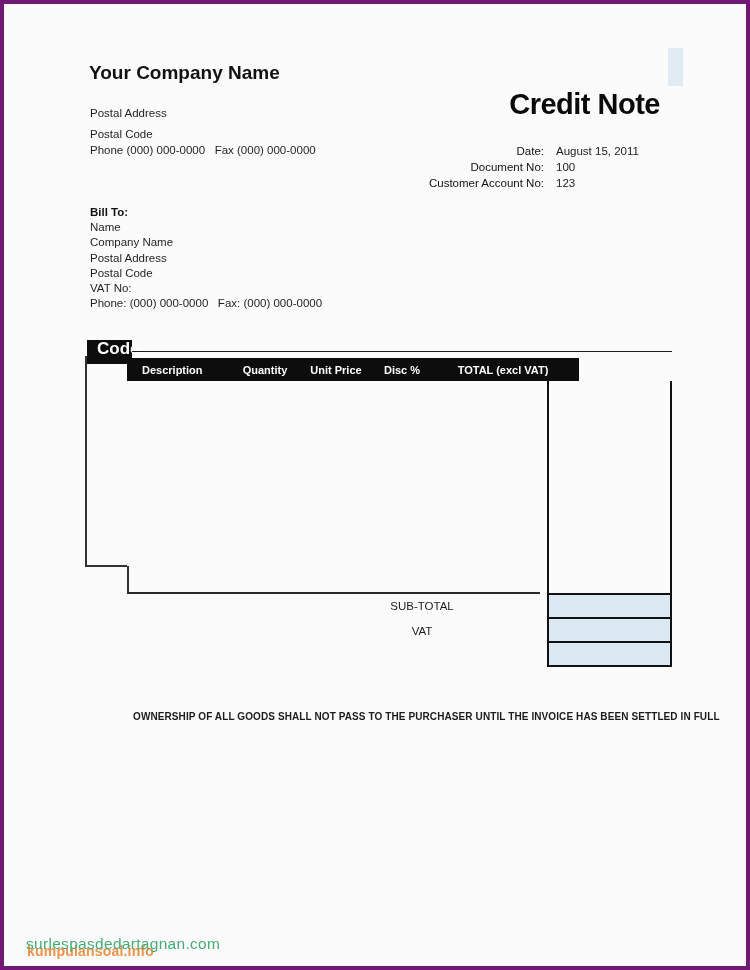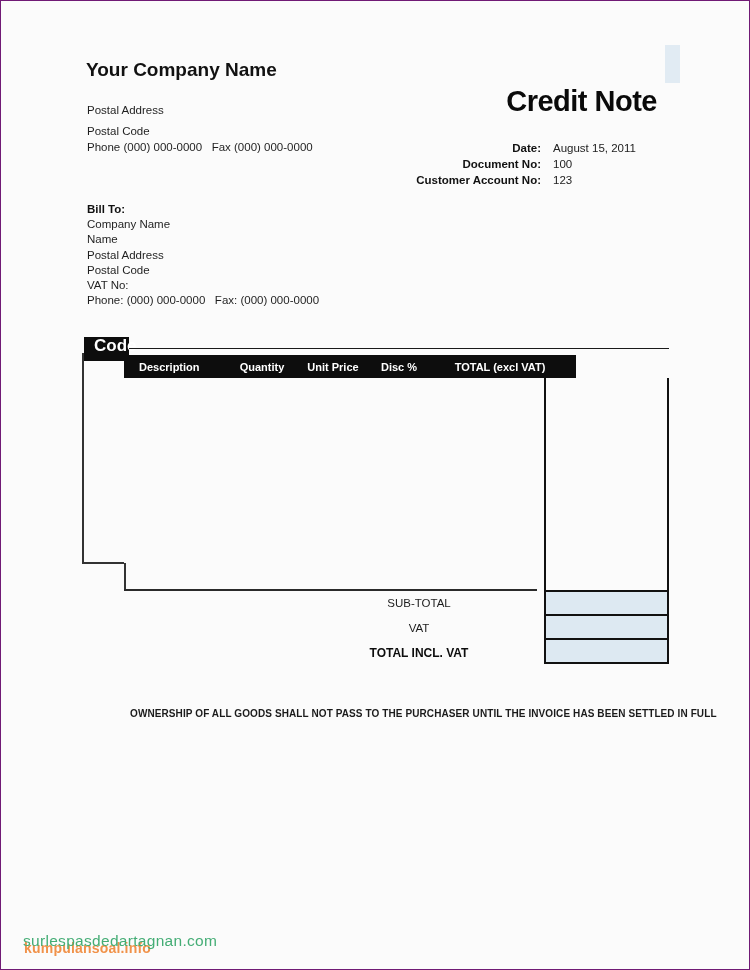--- a/index.html
+++ b/index.html
@@ -4,37 +4,37 @@
 <style>
   html,body{margin:0;padding:0;}
   body{
     width:750px;height:970px;position:relative;overflow:hidden;
     font-family:"Liberation Sans","DejaVu Sans",sans-serif;
     background:#e9e9e9;
   }
   .page{
     position:absolute;inset:0;
     background:#fbfbfb;
-    border:1px solid #701a75;
+    border:4px solid #701a75;
     box-sizing:border-box;
   }
   .abs{position:absolute;}
   .pre{white-space:pre-wrap;}
   .txt{color:#1f1f1f;}
   
   .company-name{left:85px;top:58px;font-size:19px;font-weight:bold;color:#111;}
   .co-line1{left:86px;top:103px;font-size:11.5px;}
   .co-line2{left:86px;top:124px;font-size:11.5px;}
   .co-line3{left:86px;top:140px;font-size:11.5px;}
   
   .doc-title{left:300px;top:84px;width:356px;text-align:right;font-size:29px;font-weight:bold;color:#0a0a0a;letter-spacing:-0.5px;}
   .blue-rect{left:664px;top:44px;width:15px;height:38px;background:#e1ebf3;}
   .doc-fields{left:250px;top:139px;width:410px;}
   .doc-field-row{display:flex;height:16px;align-items:center;}
-  .doc-field-label{flex:1;text-align:right;font-weight:bold;font-size:11.5px;color:#111;}
+  .doc-field-label{flex:1;text-align:right;font-weight:normal;font-size:11.5px;color:#111;}
   .doc-field-value{width:108px;margin-left:12px;text-align:left;font-size:11.5px;color:#222;}
   
   .bill-to{left:86px;top:201px;font-size:11.5px;line-height:15.2px;}
   .bill-to .bt-head{font-weight:bold;color:#111;}
   
   .code-tab{left:83px;top:336px;width:45px;height:24px;background:#0d0d0d;color:#fff;
             font-size:17px;font-weight:bold;line-height:17px;padding-left:10px;box-sizing:border-box;}
   .top-rule{left:128px;top:347px;width:540px;height:1px;background:#1a1a1a;}
   .code-col-box{left:81px;top:352px;width:42px;height:211px;
                 border-left:2px solid #333;border-bottom:2px solid #333;box-sizing:border-box;}
@@ -86,22 +86,22 @@
       <span class="doc-field-value">100</span>
     </div>
     <div class="doc-field-row">
       <span class="doc-field-label">Customer Account No:</span>
       <span class="doc-field-value">123</span>
     </div>
   </div>
 
   <div class="abs bill-to txt">
     <div class="bt-head">Bill To:</div>
+    <div>Name</div>
     <div>Company Name</div>
-    <div>Name</div>
     <div>Postal Address</div>
     <div>Postal Code</div>
     <div>VAT No:</div>
     <div class="pre">Phone: (000) 000-0000   Fax: (000) 000-0000</div>
   </div>
 
   <div class="abs code-tab">Code</div>
   <div class="abs top-rule"></div>
   <div class="abs code-col-box"></div>
   <div class="abs code-col-connector"></div>
@@ -112,21 +112,20 @@
     <span class="hcell hc-unit">Unit Price</span>
     <span class="hcell hc-disc">Disc %</span>
     <span class="hcell hc-total">TOTAL (excl VAT)</span>
   </div>
 
   <div class="abs total-col-box"></div>
   <div class="abs subtotal-rule"></div>
 
   <div class="abs tl tl-1">SUB-TOTAL</div>
   <div class="abs tl tl-2">VAT</div>
-  <div class="abs tl tl-3">TOTAL INCL. VAT</div>
 
   <div class="abs totals-boxes">
     <div class="total-box"></div>
     <div class="total-box"></div>
     <div class="total-box"></div>
   </div>
 
   <div class="abs terms">OWNERSHIP OF ALL GOODS SHALL NOT PASS TO THE PURCHASER UNTIL THE INVOICE HAS BEEN SETTLED IN FULL</div>
 
   <div class="abs wm-orange">kumpulansoal.info</div>

